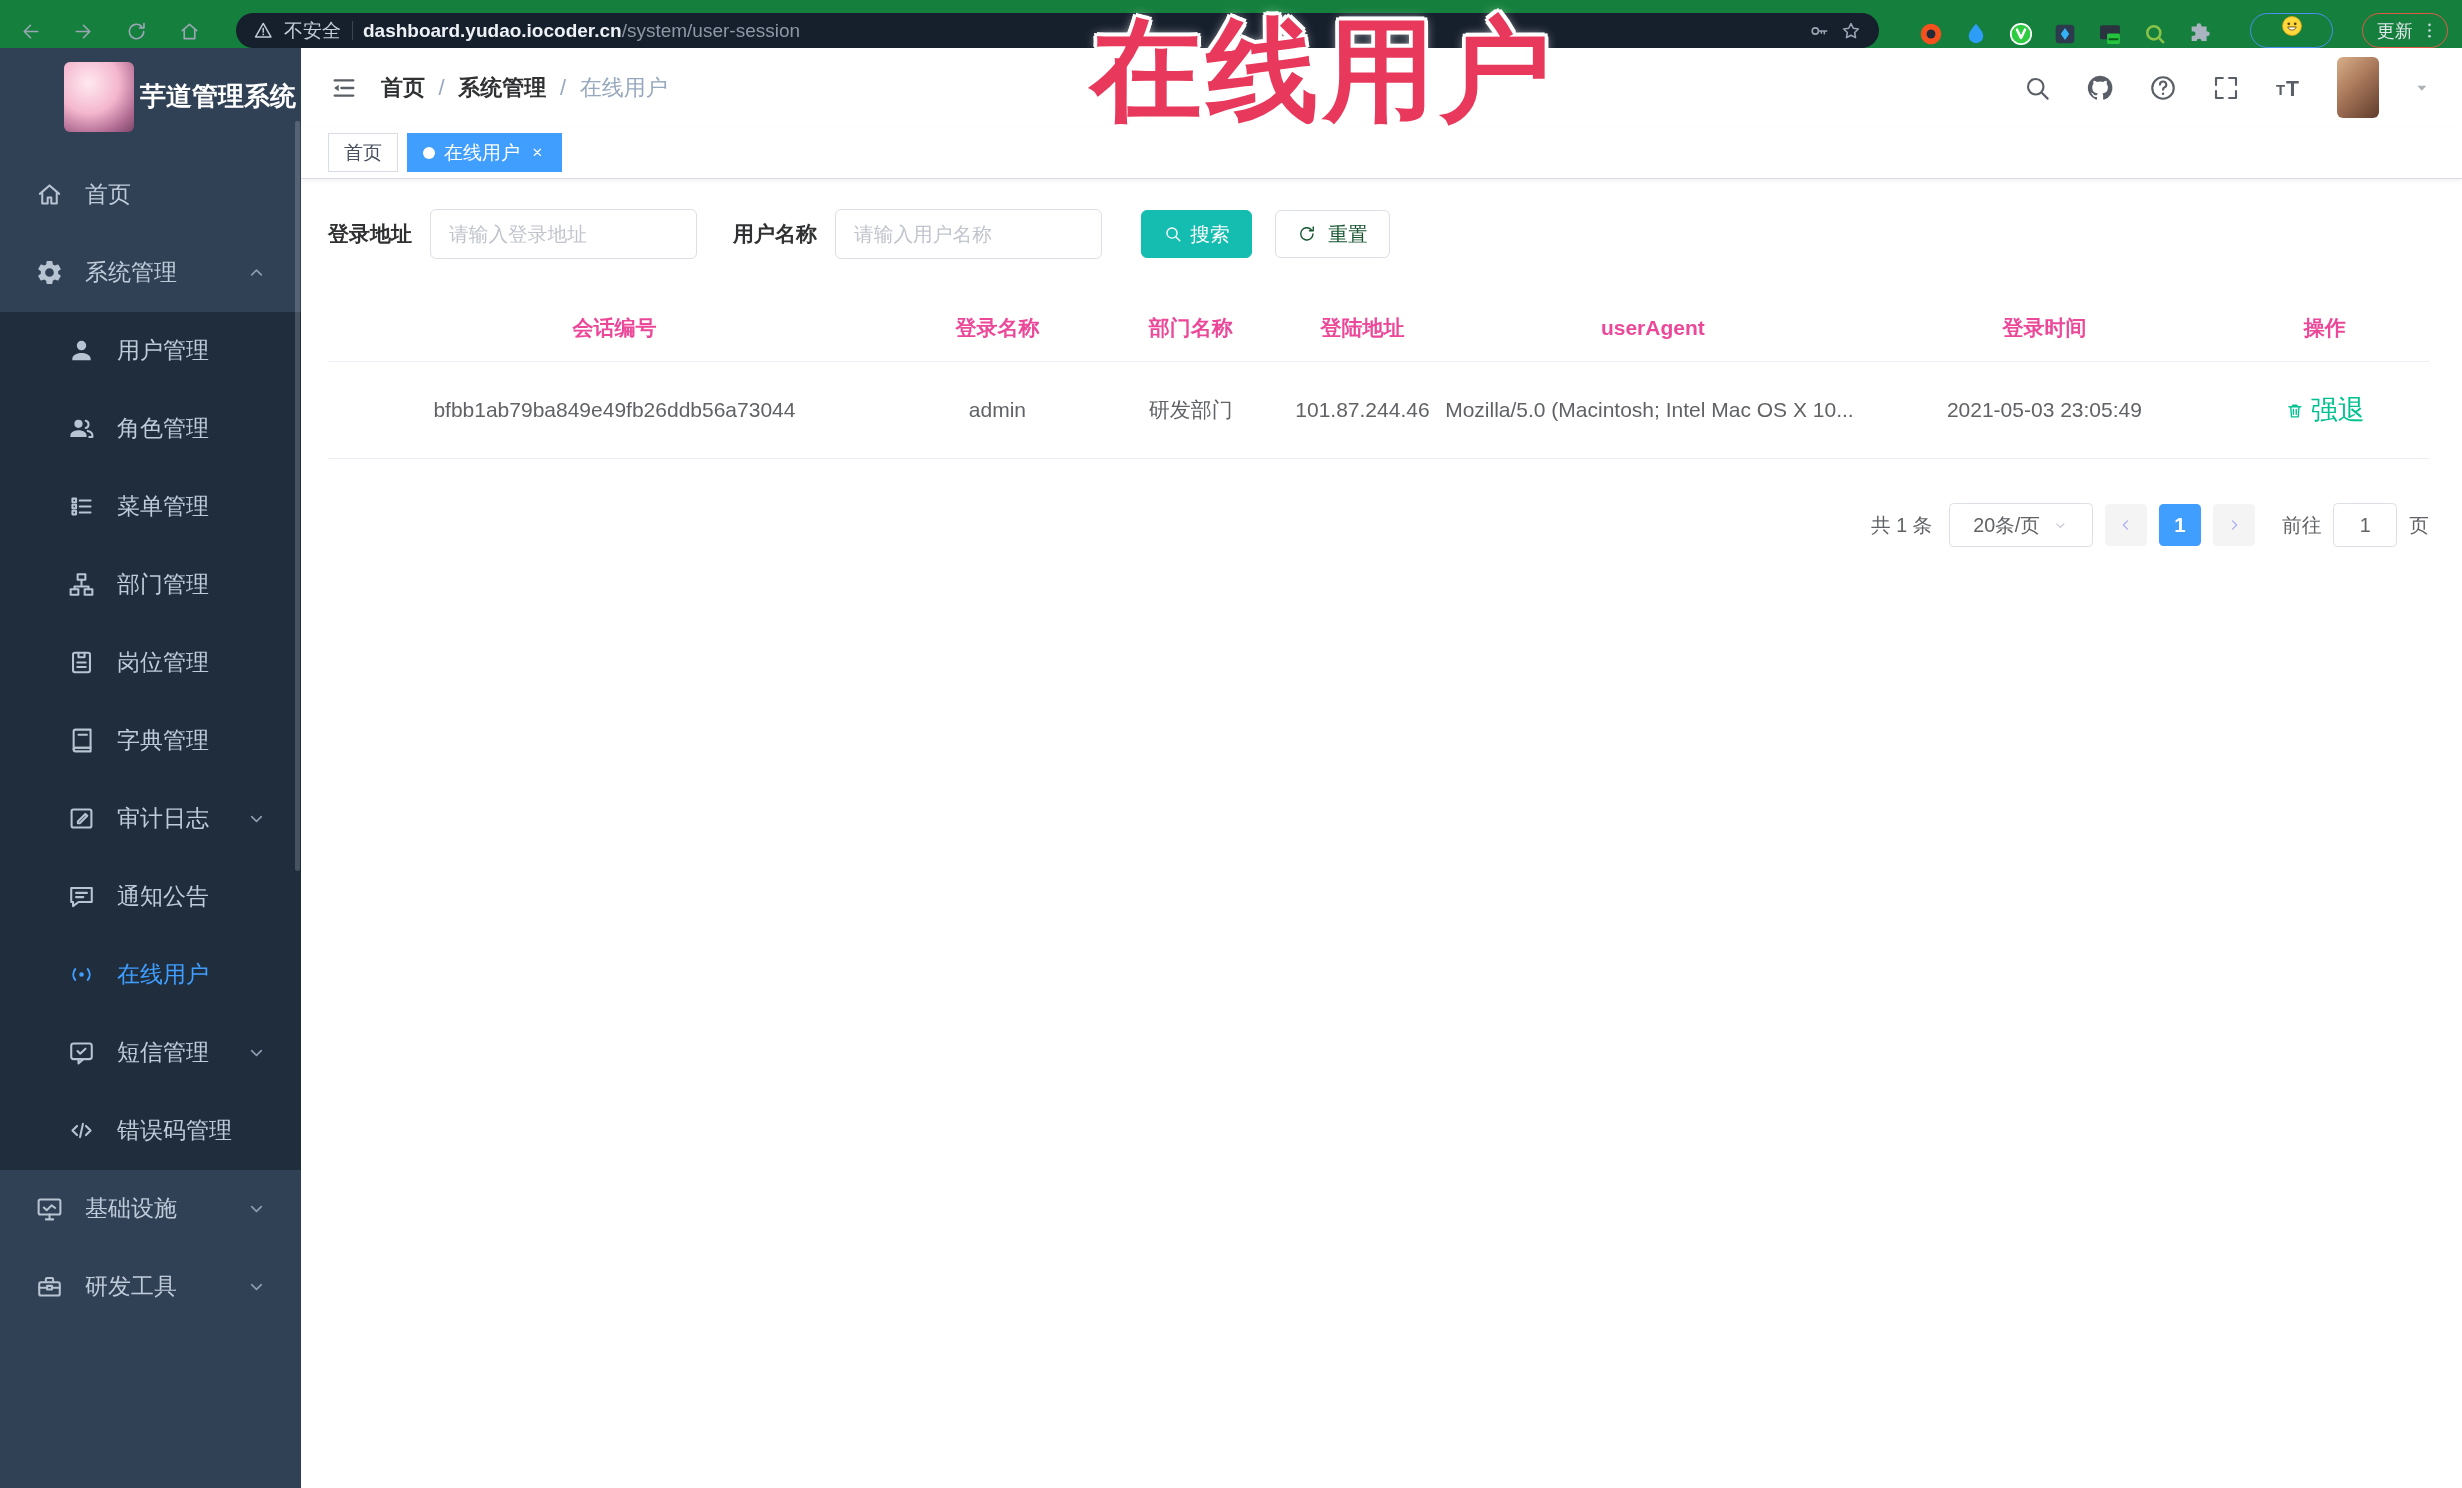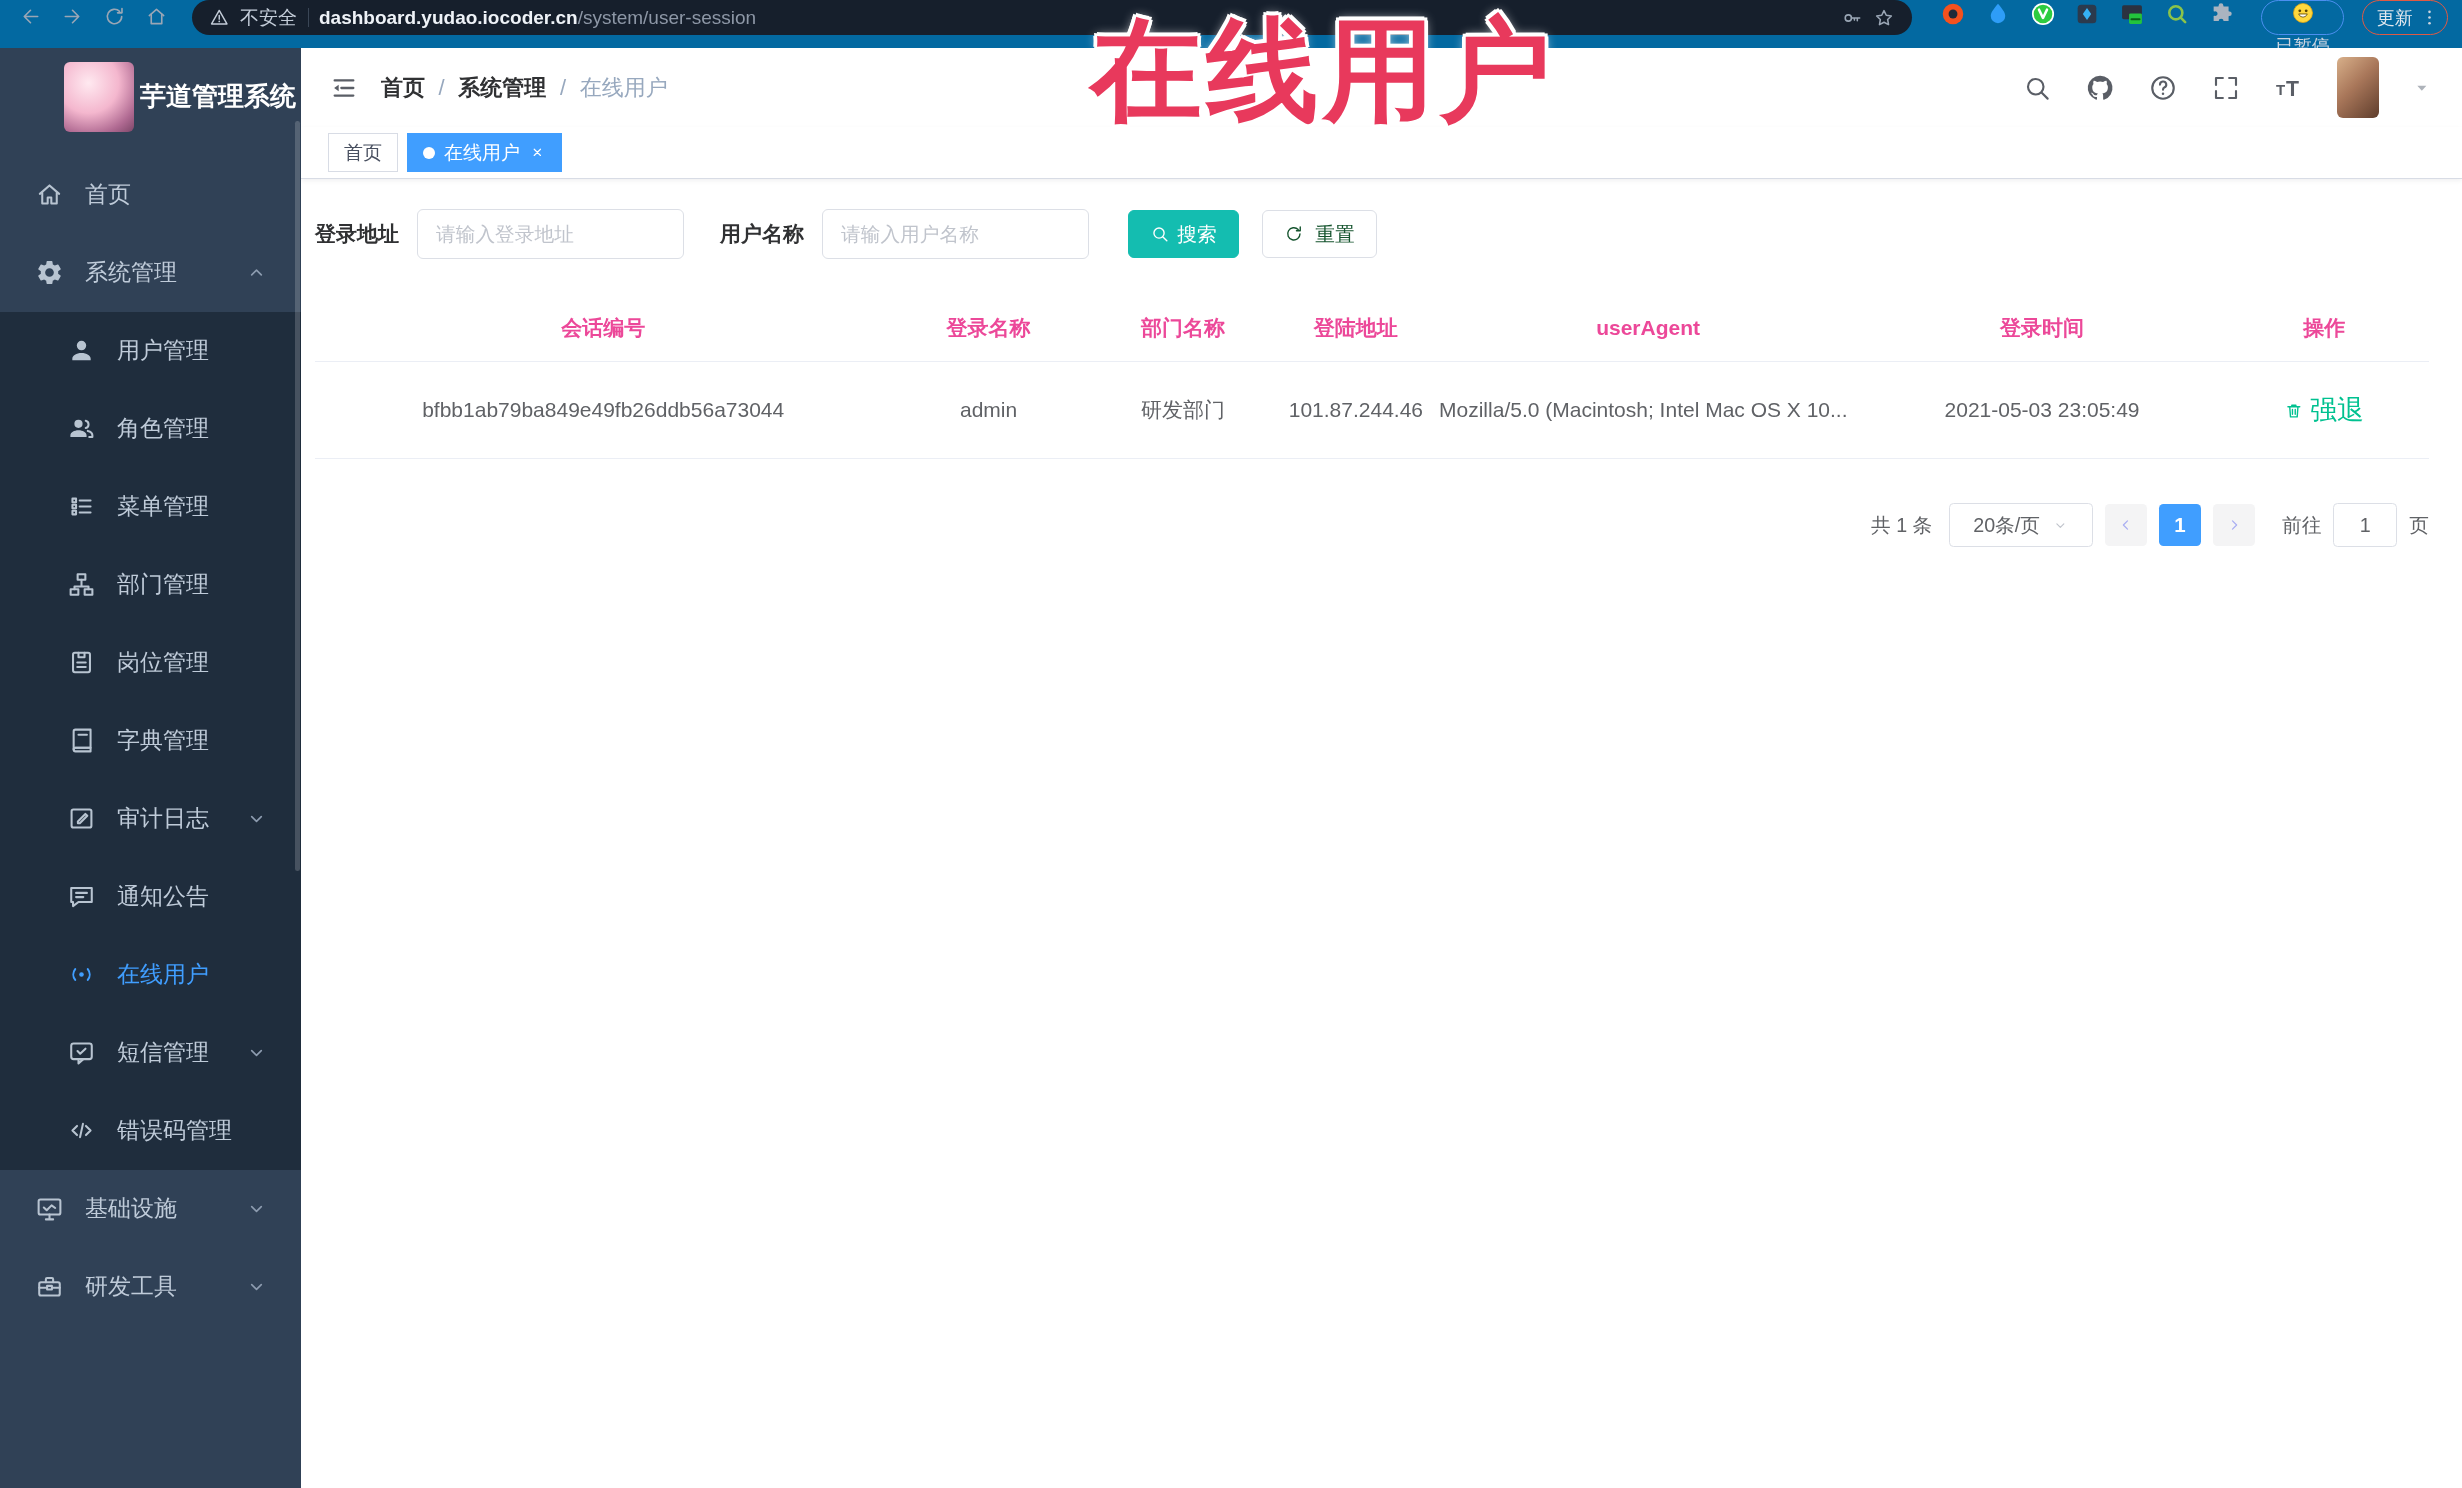--- a/index.html
+++ b/index.html
@@ -2,21 +2,21 @@
 <html style="font-size:12px"><head>
 <meta charset="utf-8">
 <style>
   * { margin:0; padding:0; box-sizing:border-box; }
   html,body { width:2462px; height:1488px; }
   .screen { width:2462px; height:1488px; position:relative; overflow:hidden; background:#fff;
             font-family:"Liberation Sans", sans-serif; }
   svg { display:block; width:100%; height:100%; }
 
   
-  .browser-bar { height:48px; background:#0369a1; display:flex; align-items:flex-start; padding:0 13.6px; gap:9px; }
+  .browser-bar { height:48px; background:#15803d; display:flex; align-items:flex-end; padding:0 13.6px; gap:20px; }
   .bico { width:33px; height:33px; color:#9aa6b5; display:flex; align-items:center; justify-content:center; flex-shrink:0; cursor:pointer; }
   .bico svg { width:23px; height:23px; }
   .address-bar { flex:1; height:35px; border-radius:17.4px; background:#161f2c; display:flex; align-items:center;
                  padding:0 16.7px; margin:0 10.6px; gap:10.6px; color:#c3ccd8; font-size:19px; min-width:0; cursor:text; }
   .warn-ico { width:20.5px; height:20.5px; color:#c3ccd8; flex-shrink:0; }
   .addr-sep { width:0.8px; height:19.7px; background:#3a4656; flex-shrink:0; }
   .url { flex:1; white-space:nowrap; overflow:hidden; }
   .url .host { color:#eef2f7; font-weight:700; }
   .url .path { color:#8d97a6; }
   .addr-ico { width:22px; height:22px; color:#9aa6b5; flex-shrink:0; cursor:pointer; }
@@ -67,21 +67,21 @@
   
   .tabs-bar { height:52px; display:flex; align-items:center; gap:9px; padding-left:27px;
               border-bottom:0.8px solid #d8dce5; box-shadow:0 1.5px 4.5px rgba(0,21,41,.06); }
   .tag { height:39px; display:flex; align-items:center; gap:9px; padding:0 15px; border:0.8px solid #d8dce5;
          background:#fff; color:#495060; font-size:19px; cursor:pointer; white-space:nowrap; }
   .tag.active { background:#409eff; border-color:#409eff; color:#fff; }
   .tdot { width:12px; height:12px; border-radius:50%; background:#fff; flex-shrink:0; }
   .tclose { width:16.7px; height:16.7px; color:#fff; }
 
   
-  .content { flex:1; padding:27px 33px 0 14px; }
+  .content { flex:1; padding:27px 33px 0 27px; }
   .filter-row { display:flex; align-items:center; font-size:21px; margin-top:3px; }
   .flabel { font-weight:700; color:#303133; margin-right:18px; white-space:nowrap; }
   .finput { width:267px; height:50px; border:0.8px solid #dcdfe6; border-radius:6px; padding:0 18px;
             font-size:19.7px; color:#606266; outline:none; font-family:"Liberation Sans",sans-serif; }
   .finput::placeholder { color:#c0c4cc; }
   .fgroup2 { margin-left:36px; }
   .btn { height:48px; border-radius:6px; font-size:19.7px; display:flex; align-items:center; gap:7.6px;
          padding:0 21px; cursor:pointer; border:0.8px solid transparent; white-space:nowrap; }
   .btn .bsvg { width:19.7px; height:19.7px; }
   .btn-search { margin-left:39px; background:#14bdb0; border-color:#14bdb0; color:#fff; }

